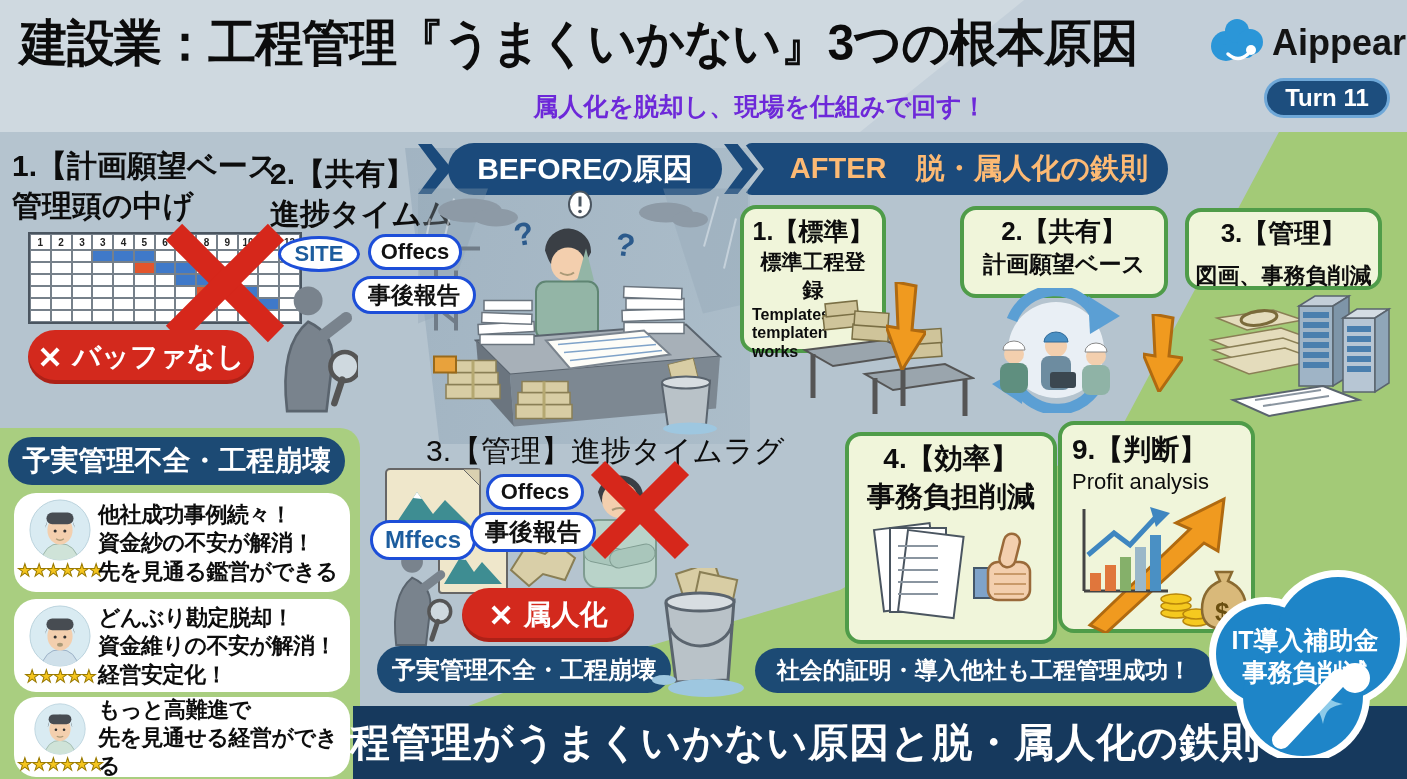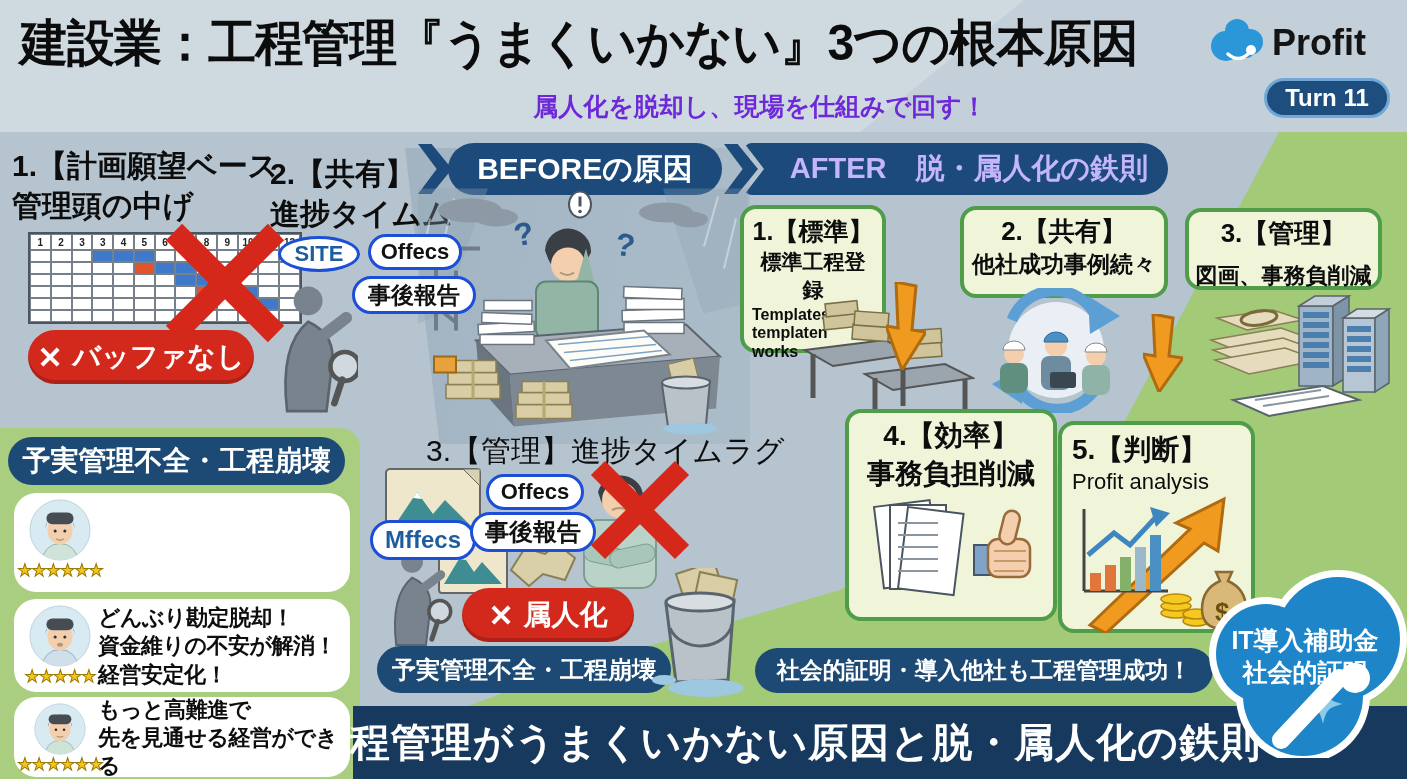--- a/index.html
+++ b/index.html
@@ -59,29 +59,29 @@
 
   
   .chev { width:34px; height:50px; background:#1b4a7b;
       clip-path:polygon(0 0,40% 0,100% 50%,40% 100%,0 100%,55% 50%); }
   .chev1 { left:418px; top:144px; }
   .chev2 { left:724px; top:144px; }
   .before-banner { left:448px; top:143px; width:274px; height:52px; background:#1b4a7b; border-radius:26px;
       display:flex; align-items:center; justify-content:center; color:#fff; font-size:30px; font-weight:900; }
   .after-banner { left:744px; top:143px; width:424px; height:52px; background:#1b4a7b;
       border-radius:8px 26px 26px 8px; clip-path:polygon(0 0,100% 0,100% 100%,0 100%,20px 50%);
-      display:flex; align-items:center; justify-content:center; color:#c4b5fd; font-size:29px; font-weight:900; padding-left:26px; }
+      display:flex; align-items:center; justify-content:center; color:#fdba74; font-size:29px; font-weight:900; padding-left:26px; }
 
   
   .step-card { position:absolute; background:#f0f5da; border:4px solid #4f9c49; border-radius:16px;
       text-align:center; color:#0d0d0d; z-index:3; padding-top:4px; }
   .card1 { left:740px; top:205px; width:146px; height:148px; text-align:left; padding:6px 8px; }
   .card2 { left:960px; top:206px; width:208px; height:92px; }
   .card3 { left:1185px; top:208px; width:197px; height:82px; }
-  .card4 { left:845px; top:409px; width:212px; height:212px; }
+  .card4 { left:845px; top:432px; width:212px; height:212px; }
   .card5 { left:1058px; top:421px; width:197px; height:212px; text-align:left; padding:6px 10px; }
   .c-no { font-weight:900; }
   .card1 .c-no { font-size:25px; text-align:center; }
   .card1 .c-title { font-size:21px; font-weight:900; text-align:center; }
   .card1 .c-en { font-size:16px; font-weight:700; line-height:1.15; margin-top:2px; }
   .card2 .c-no, .card3 .c-no { font-size:26px; }
   .card2 .c-title { font-size:23px; font-weight:900; }
   .card3 .c-title { font-size:22px; font-weight:900;margin-top:10px; }
   .card4 .c-no, .card5 .c-no { font-size:28px; }
   .card4 .c-title { font-size:28px; font-weight:900; }
@@ -129,21 +129,21 @@
   <svg class="abs" style="left:1206px;top:14px" width="64" height="54" viewBox="0 0 64 54">
     <g fill="#2b96d8">
       <circle cx="20" cy="32" r="15"></circle>
         <circle cx="31" cy="17" r="12"></circle>
         <circle cx="44" cy="28" r="13"></circle>
       <rect x="14" y="30" width="34" height="14" rx="7"></rect>
     </g>
     <circle cx="45" cy="36" r="5" fill="#fff"></circle>
     <path d="M22,40 q10,9 20,0" stroke="#fff" stroke-width="3.5" fill="none" stroke-linecap="round"></path>
   </svg>
-  <div class="abs brand-name">Profit</div>
+  <div class="abs brand-name">Aippear</div>
   <div class="abs turn-badge">Turn 11</div>
 
   <div class="abs cause-title cause1">
     <div>1.【計画願望ベース</div>
     <div>管理頭の中げ</div>
   </div>
   <div class="abs gantt" id="gantt">
       <div class="gc">1</div>
       <div class="gc">2</div>
       <div class="gc">3</div>
@@ -366,21 +366,21 @@
         <rect x="60" y="23" width="34" height="14" transform="rotate(4 60 23)"></rect>
       <rect x="108" y="56" width="38" height="15" transform="rotate(-4 108 56)"></rect>
         <rect x="110" y="43" width="36" height="14" transform="rotate(-4 110 43)"></rect>
     </g>
   </svg>
   <svg class="abs z3" style="left:886px;top:282px" width="40" height="88" viewBox="0 0 40 88">
     <polygon points="10,0 30,4 26,48 40,50 16,88 0,44 12,46" fill="#f09a1f" stroke="#b06a10" stroke-width="3"></polygon>
   </svg>
   <div class="abs step-card card2">
     <div class="c-no">2.【共有】</div>
-    <div class="c-title">他社成功事例続々</div>
+    <div class="c-title">計画願望ベース</div>
   </div>
   <svg class="abs z3" style="left:978px;top:288px" width="156" height="125" viewBox="0 0 156 125">
     <circle cx="78" cy="62" r="48" fill="#eef4f8" opacity=".9"></circle>
     <path d="M34,32 A46,46 0 0 1 118,28" stroke="#5b9fd4" stroke-width="11" fill="none"></path>
     <polygon points="110,8 142,28 112,46" fill="#5b9fd4"></polygon>
     <path d="M122,92 A46,46 0 0 1 38,96" stroke="#5b9fd4" stroke-width="11" fill="none"></path>
     <polygon points="46,78 14,96 44,116" fill="#5b9fd4"></polygon>
     <g>
       <circle cx="36" cy="66" r="10" fill="#f3cfae"></circle>
         <path d="M25,62 a11,9 0 0 1 22,0 z" fill="#fff" stroke="#888"></path>
@@ -457,21 +457,21 @@
       <rect x="132" y="46" width="42" height="38" rx="10" fill="#f3cfae" stroke="#9a6a3a" stroke-width="2.5"></rect>
       <rect x="150" y="16" width="16" height="34" rx="8" fill="#f3cfae" stroke="#9a6a3a" stroke-width="2.5" transform="rotate(14 150 16)"></rect>
       <g stroke="#c99a6a" stroke-width="2">
           <line x1="138" y1="58" x2="170" y2="58"></line>
           <line x1="138" y1="68" x2="170" y2="68"></line>
           <line x1="138" y1="78" x2="168" y2="78"></line>
         </g>
     </svg>
   </div>
   <div class="abs step-card card5">
-    <div class="c-no">5.【判断】</div>
+    <div class="c-no">9.【判断】</div>
     <div class="c-title">Profit analysis</div>
     <svg width="178" height="138" viewBox="0 0 178 138">
       <polygon points="18,130 118,34 104,28 152,4 146,56 132,48 34,138" fill="#f09a1f" stroke="#b06a10" stroke-width="3"></polygon>
       <g stroke="#444" stroke-width="3">
           <line x1="12" y1="14" x2="12" y2="96"></line>
           <line x1="12" y1="96" x2="96" y2="96"></line>
         </g>
       <rect x="18" y="78" width="11" height="18" fill="#e0763c"></rect>
         <rect x="33" y="70" width="11" height="26" fill="#e0763c"></rect>
       <rect x="48" y="62" width="11" height="34" fill="#85b06a"></rect>
@@ -569,20 +569,25 @@
           <ellipse cx="32" cy="32" rx="13" ry="15" fill="#f3cfae"></ellipse>
           <path d="M17,30 a15,14 0 0 1 30,0 l-2,-8 a14,12 0 0 0 -26,0 z" fill="#474c52"></path>
           <rect x="18" y="14" width="28" height="12" rx="6" fill="#474c52"></rect>
           <circle cx="27" cy="33" r="1.6" fill="#333"></circle>
             <circle cx="37" cy="33" r="1.6" fill="#333"></circle>
           <path d="M28,41 q4,3 8,0" stroke="#a97" stroke-width="1.5" fill="none"></path>
         </g>
       </svg>
       <div class="stars">★★★★★★</div>
     </div>
+    <div class="ttext">
+      <div>他社成功事例続々！</div>
+      <div>資金紗の不安が解消！</div>
+      <div>先を見通る鑑営ができる</div>
+    </div>
   </div>
 
   <div class="abs tcard t2">
     <div class="tavatar">
       <svg width="62" height="62" viewBox="0 0 64 64">
         <circle cx="32" cy="32" r="31" fill="#d9ebf2" stroke="#b9d2dc"></circle>
         <g clip-path="url(#av1)">
           <path d="M12,66 q4,-20 20,-20 q16,0 20,20 z" fill="#cfe0ea" stroke="#9ab0c5"></path>
           <ellipse cx="32" cy="32" rx="13" ry="15" fill="#f3cfae"></ellipse>
           <path d="M17,30 a15,14 0 0 1 30,0 l-2,-8 a14,12 0 0 0 -26,0 z" fill="#474c52"></path>
@@ -634,16 +639,16 @@
       <g fill="#1e85c8">
         <circle cx="63" cy="102" r="50"></circle>
           <circle cx="135" cy="87" r="62"></circle>
           <circle cx="100" cy="144" r="60"></circle>
       </g>
       <circle cx="152" cy="126" r="15" fill="#fff"></circle>
       <path d="M120,132 C123,146 126,149 140,152 C126,155 123,158 120,172 C117,158 114,155 100,152 C114,149 117,146 120,132 Z" fill="#8ecbe9"></path>
       <line x1="78" y1="188" x2="136" y2="126" stroke="#fff" stroke-width="18" stroke-linecap="round"></line>
     </svg>
     <div class="t it1">IT導入補助金</div>
-    <div class="t it2">社会的証明</div>
+    <div class="t it2">事務負削減</div>
   </div>
 
 </div>
 
 </body></html>

